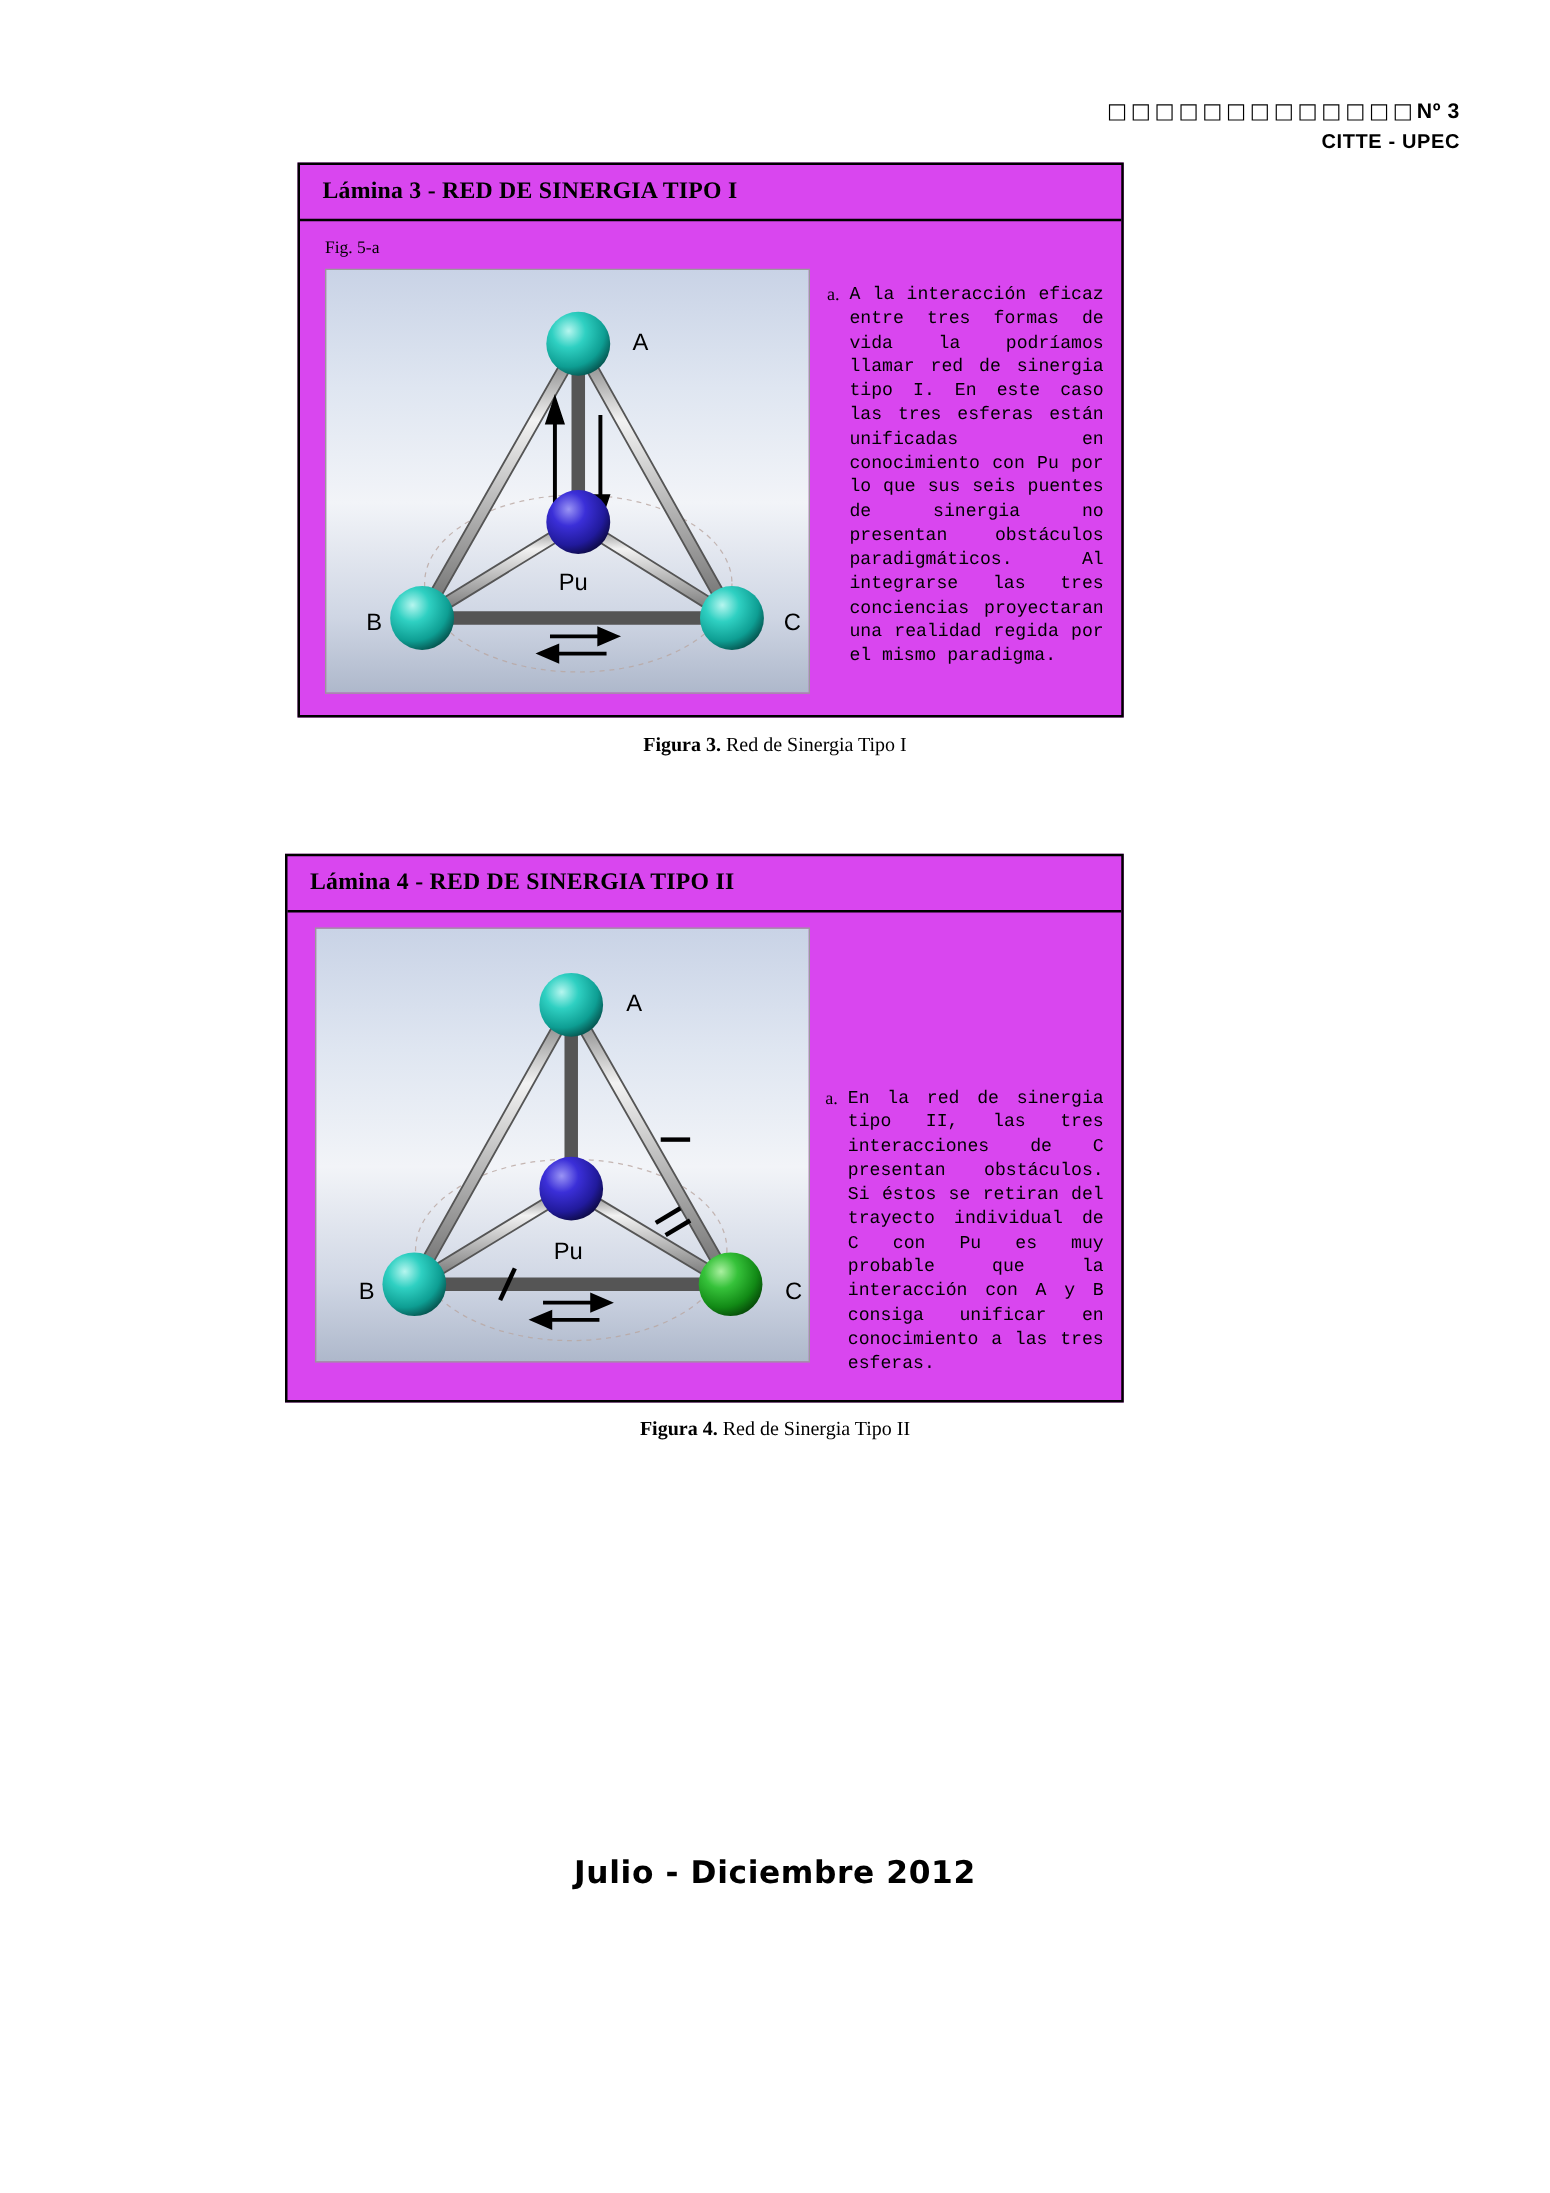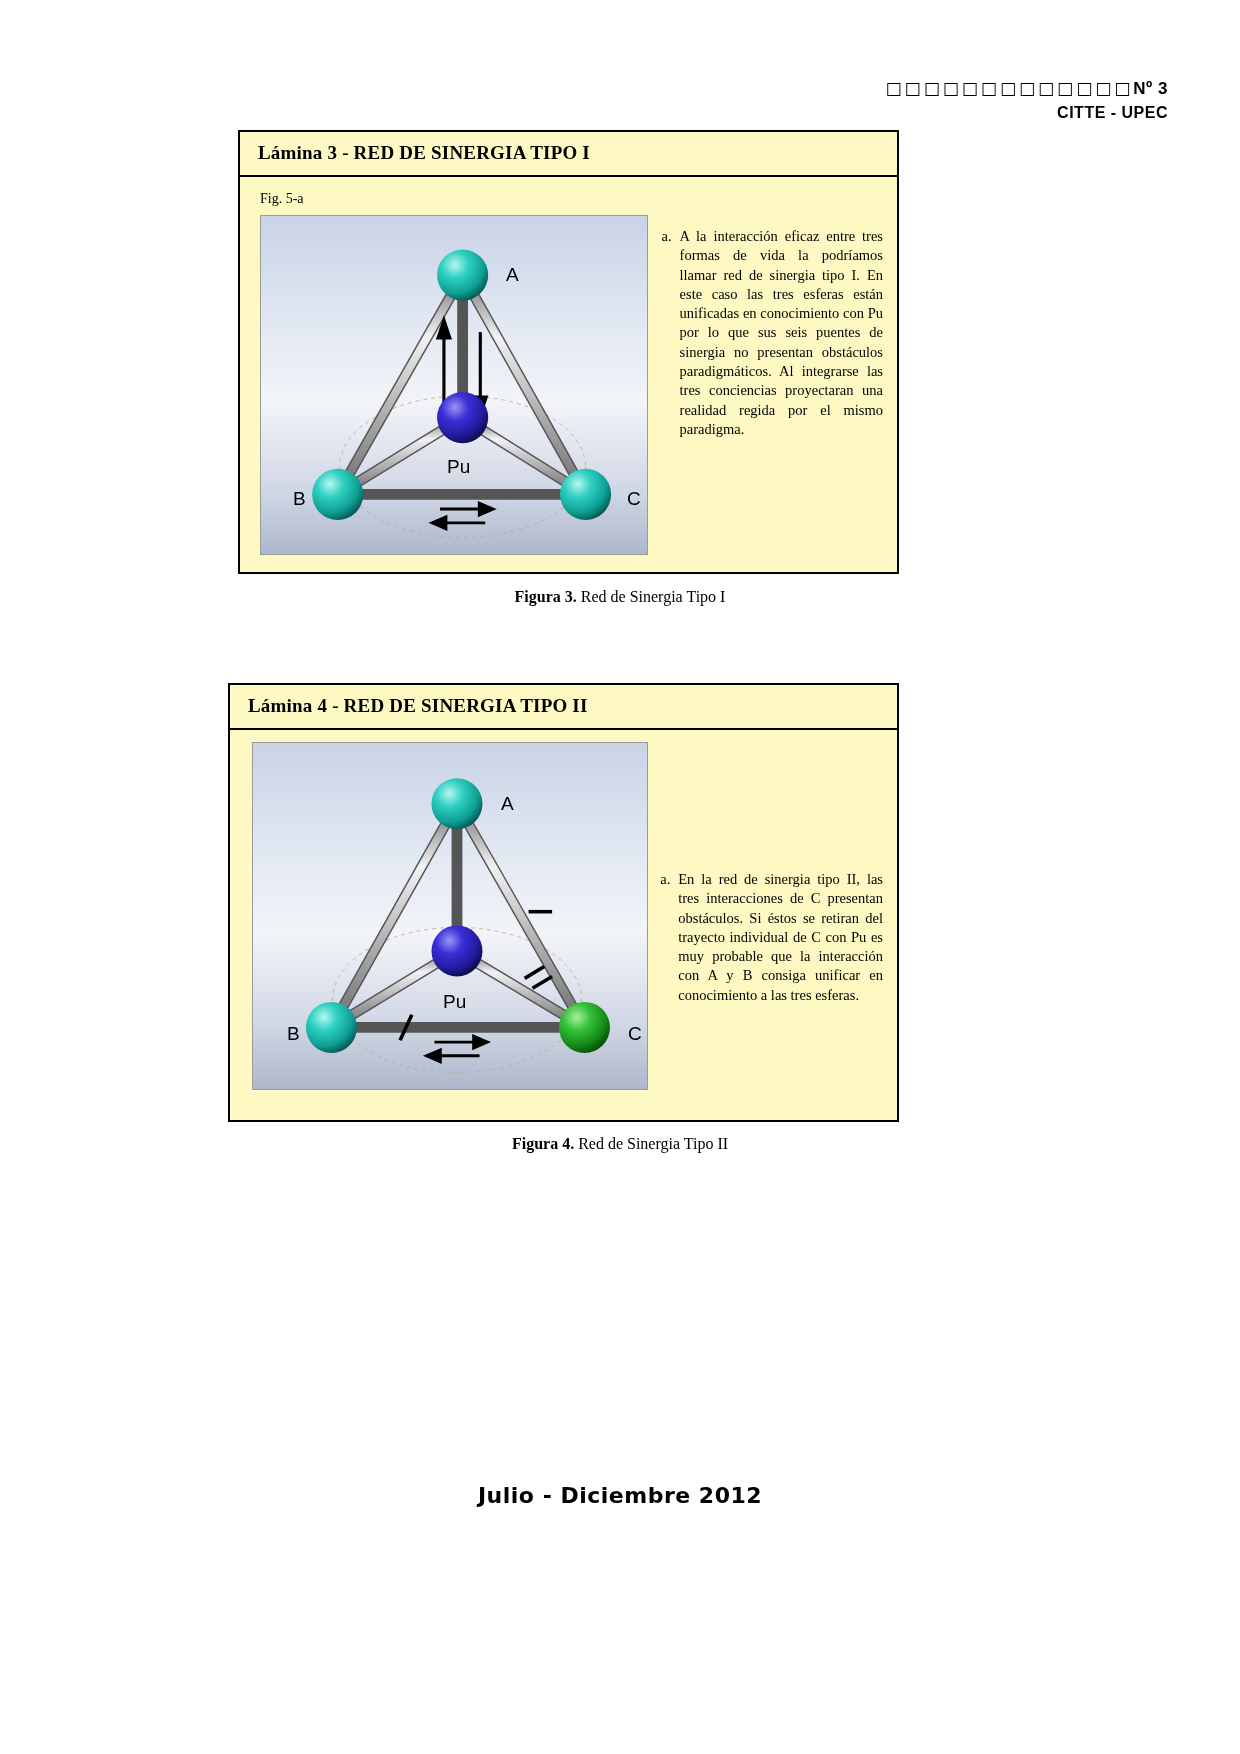--- a/index.html
+++ b/index.html
@@ -42,21 +42,21 @@
     font-weight: bold;
     font-size: 16px;
     margin-top: 4px;
     letter-spacing: 0.5px;
   }
 
   
   .plate {
     position: absolute;
     border: 2px solid #000;
-    background: #fef9c3;
+    background: #d946ef;
   }
   #plate-3 { left: 238px; top: 130px; width: 657px; height: 440px; }
   #plate-4 { left: 228px; top: 683px; width: 667px; height: 435px; }
 
   .plate-title-bar {
     border-bottom: 2px solid #000;
     padding: 10px 18px 11px 18px;
   }
   .plate-title {
     font-family: "Liberation Serif", serif;
@@ -84,21 +84,21 @@
   #fig4 { width: 402px; height: 348px; margin-left: 8px; }
 
   .side-note {
     font-family: "Liberation Serif", serif;
     font-size: 14.5px;
     line-height: 1.33;
     text-align: justify;
     display: flex;
   }
   .side-note .marker { width: 18px; flex: none; }
-  .side-note .note-text { flex: 1; }
+  .side-note .note-text { flex: 1; font-family: Liberation Mono, monospace; }
   #note3 { width: 224px; margin-left: 14px; margin-top: 12px; }
   #note4 { width: 226px; margin-left: 12px; margin-top: 128px; }
 
   .figure-caption {
     position: absolute;
     width: 100%;
     text-align: center;
     font-family: "Liberation Serif", serif;
     font-size: 16px;
   }
@@ -108,21 +108,21 @@
 
   
   .footer {
     position: absolute;
     left: 0;
     top: 1483px;
     width: 100%;
     text-align: center;
     font-family: "DejaVu Sans", sans-serif;
     font-weight: bold;
-    font-size: 22px;
+    font-size: 25px;
     letter-spacing: 0.5px;
   }
 
   
   .diagram { position: absolute; inset: 0; }
   .node-label {
     position: absolute;
     font-family: "Liberation Sans", sans-serif;
     font-size: 19px;
     font-weight: normal;

